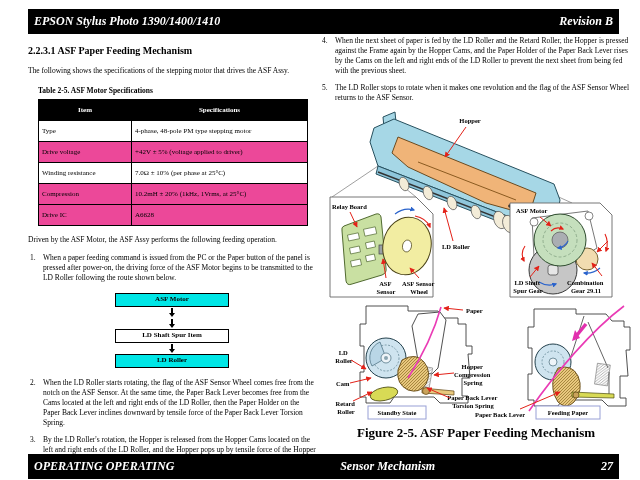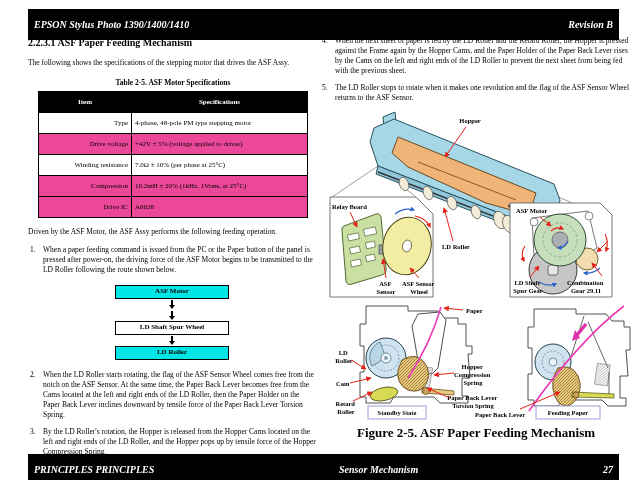--- a/index.html
+++ b/index.html
@@ -2,37 +2,37 @@
 <html><head>
 <meta charset="utf-8">
 <style>
   html,body{margin:0;padding:0;}
   body{
     width:640px;height:480px;position:relative;overflow:hidden;
     background:#ffffff;color:#000;
     font-family:"Liberation Serif", serif;
   }
   .bar{
-    position:absolute;left:28px;width:579px;height:31px;background:#000;
-    color:#fff;font-weight:bold;font-style:italic;font-size:10px;
+    position:absolute;left:28px;width:579px;height:25px;background:#000;
+    color:#fff;font-weight:bold;font-style:italic;font-size:12px;
     display:flex;align-items:center;justify-content:space-between;padding:0 6px;
   }
   #hdr{top:9px}
   #ftr{top:454px}
   .col{position:absolute;font-size:7.5px;line-height:1.33;}
-  #leftcol{left:28px;top:36px;width:288px;}
+  #leftcol{left:28px;top:44px;width:288px;}
   #rightcol{left:320px;top:36px;width:312px;}
   h1.sect{font-size:10px;margin:0 0 9px 0;font-weight:bold;}
   p.body{margin:0 0 8px 0;}
   .tblwrap{margin:10px 0 9px 10px;width:270px;}
-  .tbltitle{text-align:center;font-weight:bold;font-size:7.5px;margin:0 0 3px 0;}
+  .tbltitle{font-weight:bold;font-size:7.5px;margin:0 0 3px 0;}
   table.spec{border-collapse:collapse;width:270px;font-size:7px;}
   table.spec th{background:#000;color:#fff;font-weight:bold;}
   table.spec th,table.spec td{border:1px solid #000;padding:5px 3px;height:10px;}
-  td.item{width:86px;text-align:right;}
+  td.item{width:86px;text-align:left;}
   td.specv{text-align:left;}
   tr.alt td{background:#ec4899;}
   .step{position:relative;padding-left:15px;margin:0 0 7px 0;}
   .step .num{position:absolute;left:2px;}
   .flow{display:flex;flex-direction:column;align-items:center;margin:10px 0 10px 0;}
   .fbox{width:112px;height:12px;border:1px solid #000;font-weight:bold;font-size:7px;
         display:flex;align-items:center;justify-content:center;background:#fff;}
   .fbox.hl{background:#00e6e6;}
   .farrow{display:flex;flex-direction:column;align-items:center;margin:1px 0;}
   .farrow .stem{width:2px;height:5px;background:#000;}
@@ -95,21 +95,21 @@
   <div class="flow">
     <div class="fbox hl">ASF Motor</div>
     <div class="farrow">
         <div class="stem"></div>
         <div class="head"></div>
       </div>
     <div class="farrow">
         <div class="stem"></div>
         <div class="head"></div>
       </div>
-    <div class="fbox">LD Shaft Spur Wheel</div>
+    <div class="fbox">LD Shaft Spur Item</div>
     <div class="farrow">
         <div class="stem"></div>
         <div class="head"></div>
       </div>
     <div class="fbox hl">LD Roller</div>
   </div>
 
   <div class="step">
     <span class="num">2.</span>
     <span>When the LD Roller starts rotating, the flag of the ASF Sensor Wheel comes free from the notch on the ASF Sensor. At the same time, the Paper Back Lever becomes free from the Cams located at the left and right ends of the LD Roller, then the Paper Holder on the Paper Back Lever inclines downward by tensile force of the Paper Back Lever Torsion Spring.</span>
@@ -308,16 +308,16 @@
       <line x1="200" y1="299" x2="240" y2="282" stroke="#e32219" stroke-width="1" marker-end="url(#ra)"></line>
       <rect x="216" y="296" width="64" height="13" fill="#fff" stroke="#98a0d6" stroke-width="1"></rect>
       <text x="248" y="305" text-anchor="middle">Feeding Paper</text>
     </g>
   </svg>
 
   <div class="figcap">Figure 2-5.  ASF Paper Feeding Mechanism</div>
 </div>
 
 <div class="bar" id="ftr">
-  <span>PRINCIPLES PRINCIPLES</span>
+  <span>OPERATING OPERATING</span>
   <span>Sensor Mechanism</span>
   <span>27</span>
 </div>
 
 </body></html>

